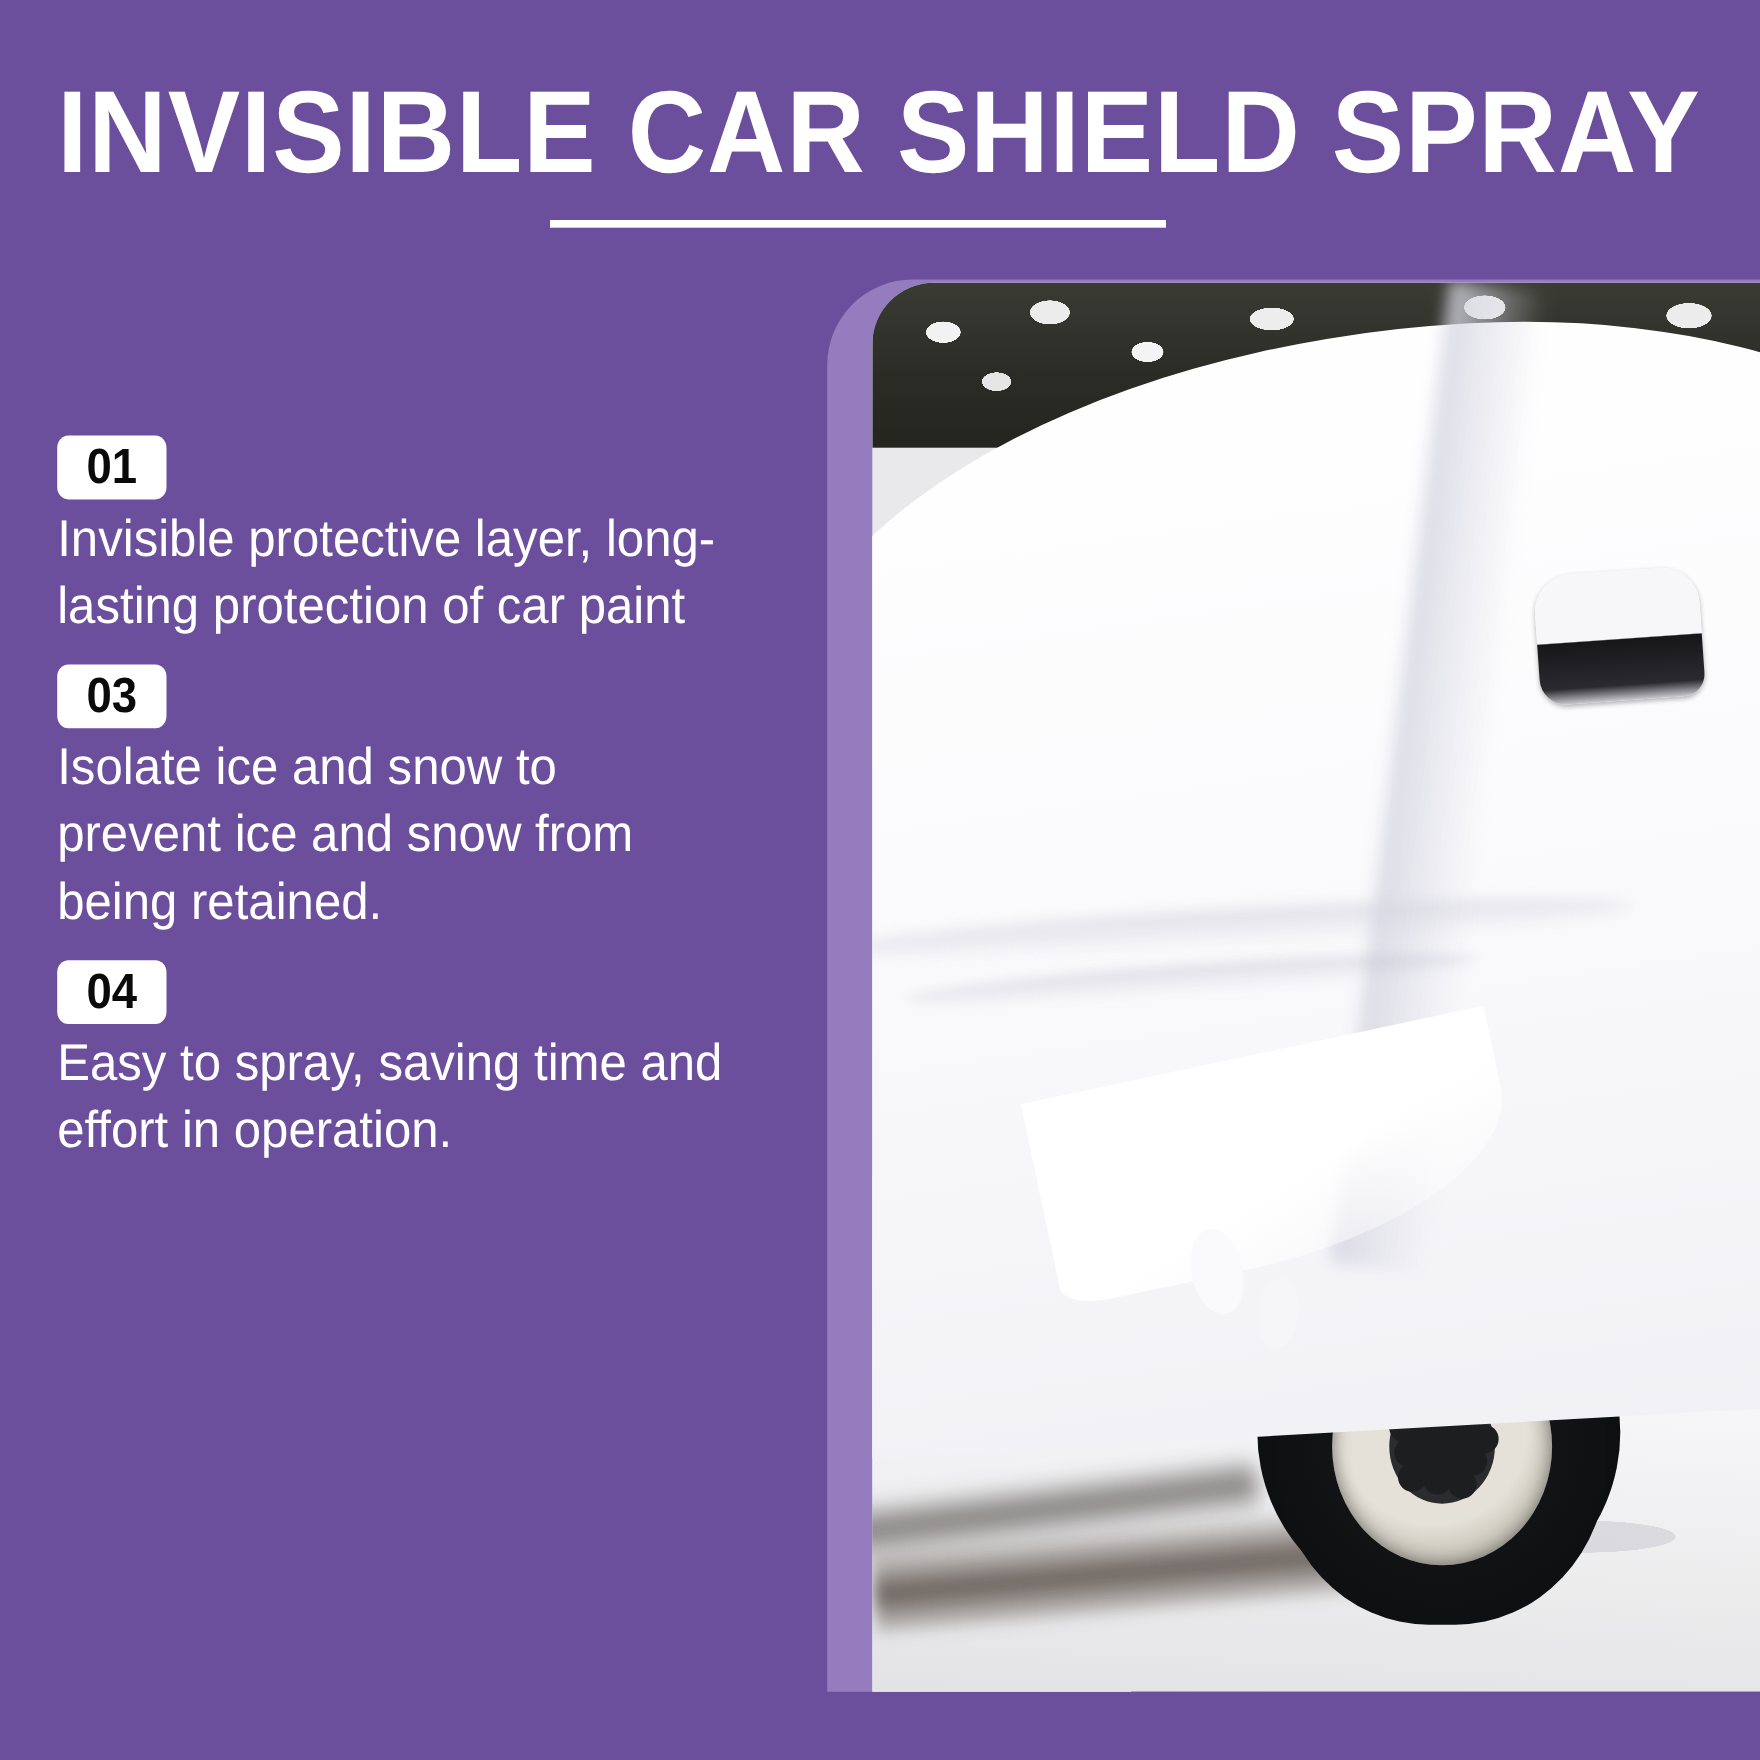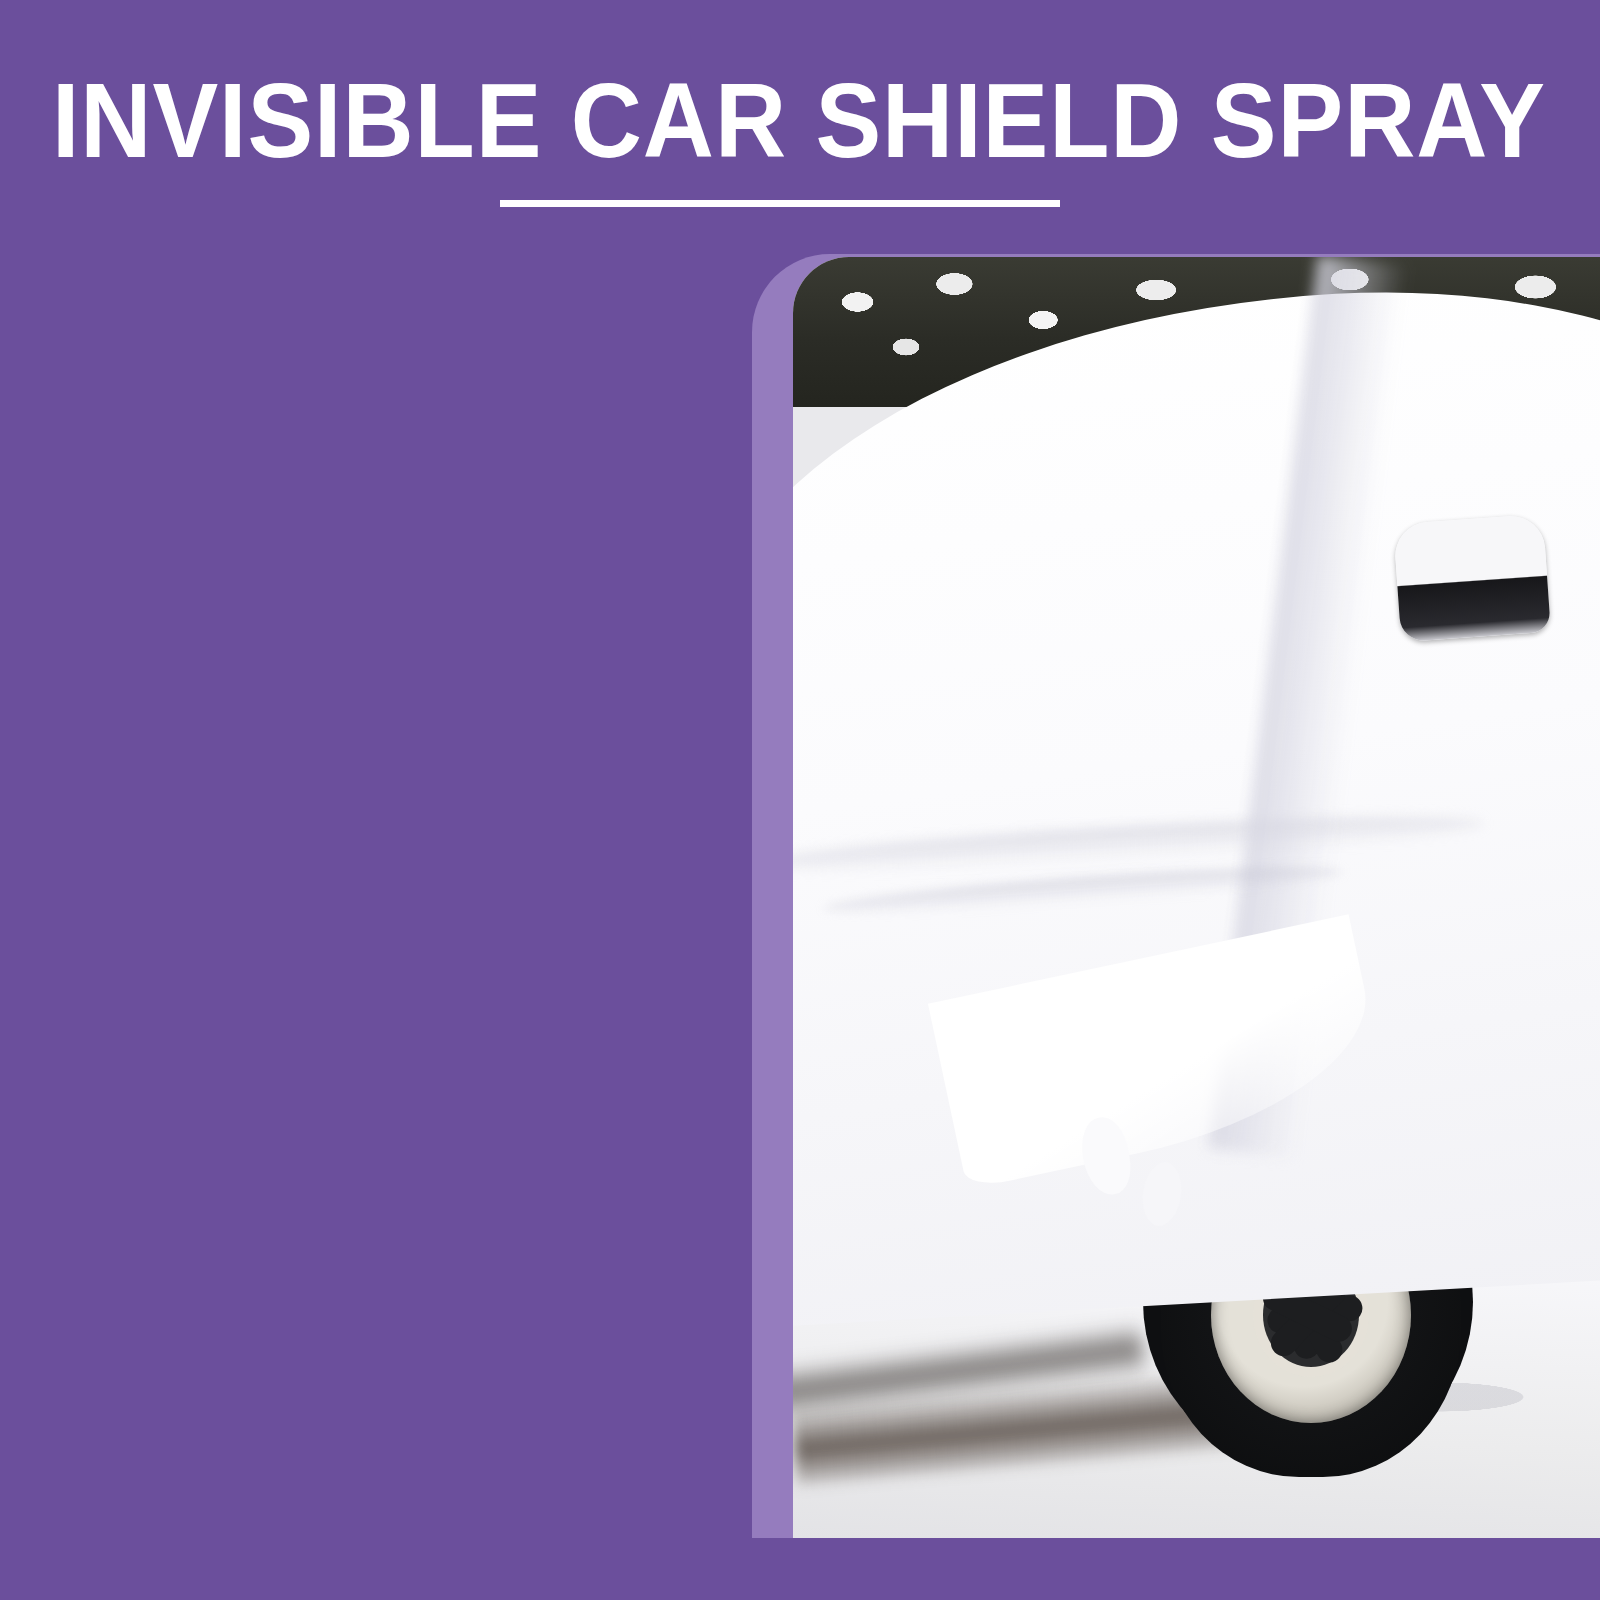--- a/index.html
+++ b/index.html
@@ -326,23 +326,35 @@
 
 <div class="poster">
 
   <div class="header">
     <div class="poster-title">INVISIBLE CAR SHIELD SPRAY</div>
     <div class="title-rule"></div>
   </div>
 
   <div class="features">
 
-
-
-
+    <div class="feature">
+      <div class="badge">01</div>
+      <div class="feature-text">Invisible protective layer, long-lasting protection of car paint</div>
+    </div>
+
+
+    <div class="feature">
+      <div class="badge">03</div>
+      <div class="feature-text">Isolate ice and snow to prevent ice and snow from being retained.</div>
+    </div>
+
+    <div class="feature">
+      <div class="badge">04</div>
+      <div class="feature-text">Easy to spray, saving time and effort in operation.</div>
+    </div>
 
   </div>
 
   <div class="photo-frame"></div>
 
   <div class="photo">
     <div class="photo-inner">
       <div class="sky-trees"></div>
       <div class="car-body"></div>
       <div class="body-sill"></div>

